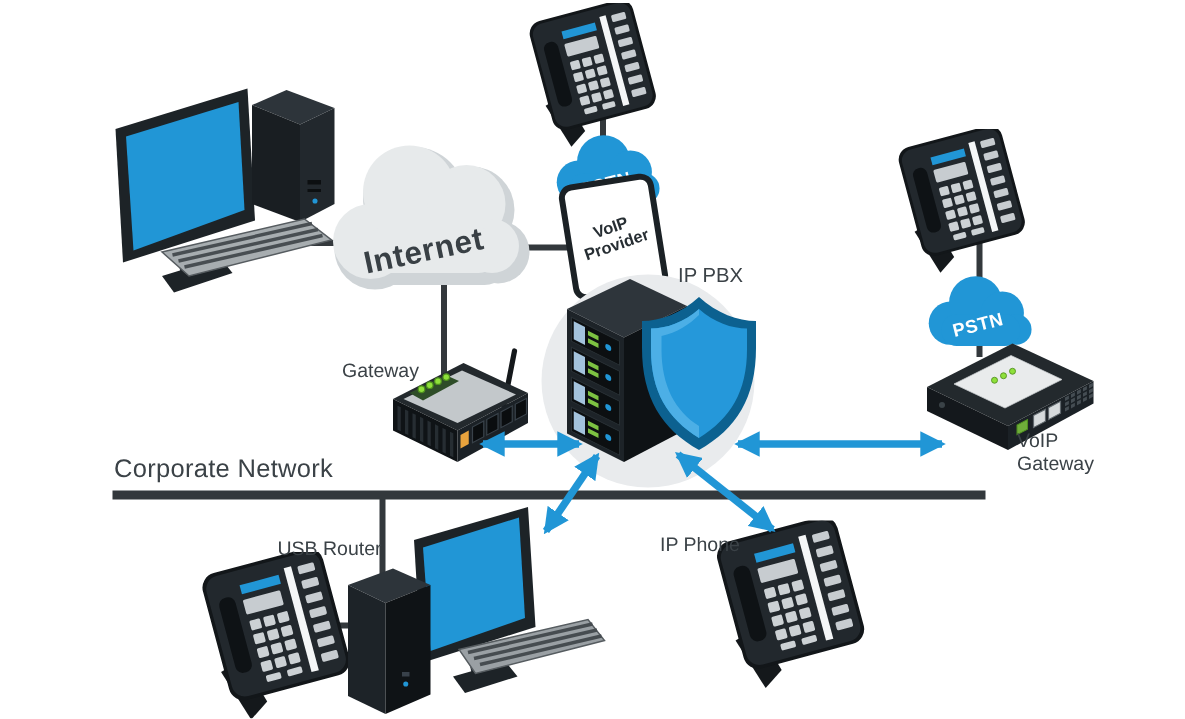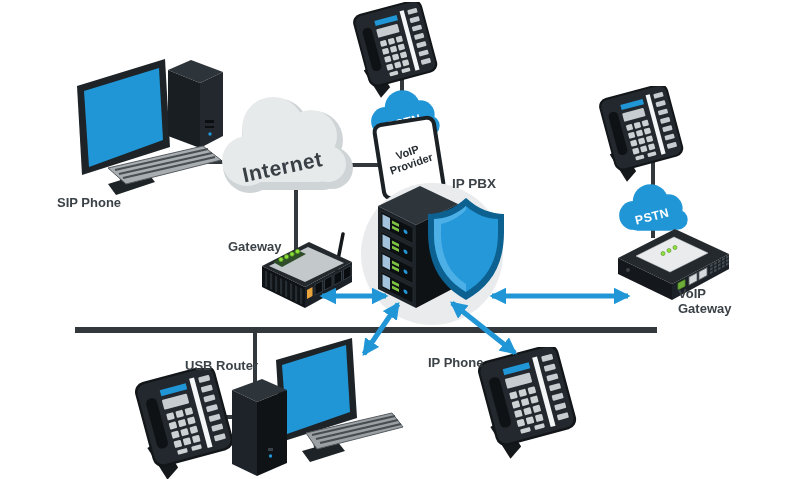--- a/index.html
+++ b/index.html
@@ -4,21 +4,21 @@
 <style>
   html,body{margin:0;padding:0;background:#ffffff;}
   .stage{
     position:relative;width:790px;height:479px;overflow:hidden;
     background:#ffffff;font-family:"Liberation Sans",sans-serif;
   }
   .layer{position:absolute;left:0;top:0;}
   .z1{z-index:1}.z3{z-index:3}
   .node-svg{position:absolute;z-index:2;}
   .lbl{
-    position:absolute;z-index:4;color:#3b4247;font-weight:bold;
+    position:absolute;z-index:4;color:#3b4247;font-weight:normal;
     font-size:13px;line-height:15px;white-space:nowrap;
   }
   .lbl-corp{font-size:17px;letter-spacing:.2px;}
   .provider-box{
     position:absolute;z-index:2;left:377px;top:119px;width:56px;height:70px;
     background:#ffffff;border:4px solid #1b2125;border-radius:9px;
     transform:rotate(-9deg);display:flex;align-items:center;justify-content:center;
   }
   .provider-box .txt{
     transform:rotate(-10deg);text-align:center;color:#272e33;
@@ -309,24 +309,24 @@
     </defs>
     <g stroke="#2196d6" stroke-width="5">
       <line x1="322" y1="296" x2="386" y2="296" marker-start="url(#ah)" marker-end="url(#ah)"></line>
       <line x1="492" y1="296" x2="628" y2="296" marker-start="url(#ah)" marker-end="url(#ah)"></line>
       <line x1="398" y1="304" x2="364" y2="354" marker-start="url(#ah)" marker-end="url(#ah)"></line>
       <line x1="452" y1="303" x2="515" y2="353" marker-start="url(#ah)" marker-end="url(#ah)"></line>
     </g>
   </svg>
 
   <div class="lbl" style="left:57px;top:195px">
-    <div>SIP Phone</div>
   </div>
   <div class="lbl" style="left:228px;top:239px">Gateway</div>
   <div class="lbl" style="left:452px;top:176px;font-size:13.5px">IP PBX</div>
+  <div class="lbl lbl-corp" style="left:76px;top:305px">Corporate Network</div>
   <div class="lbl" style="left:185px;top:358px">USB Router</div>
-  <div class="lbl" style="left:428px;top:355px">IP Phone</div>
+  <div class="lbl" style="left:440px;top:355px">IP Phone</div>
   <div class="lbl" style="left:678px;top:286px">
     <div>VoIP</div>
     <div>Gateway</div>
   </div>
 
 </div>
 
 </body></html>

